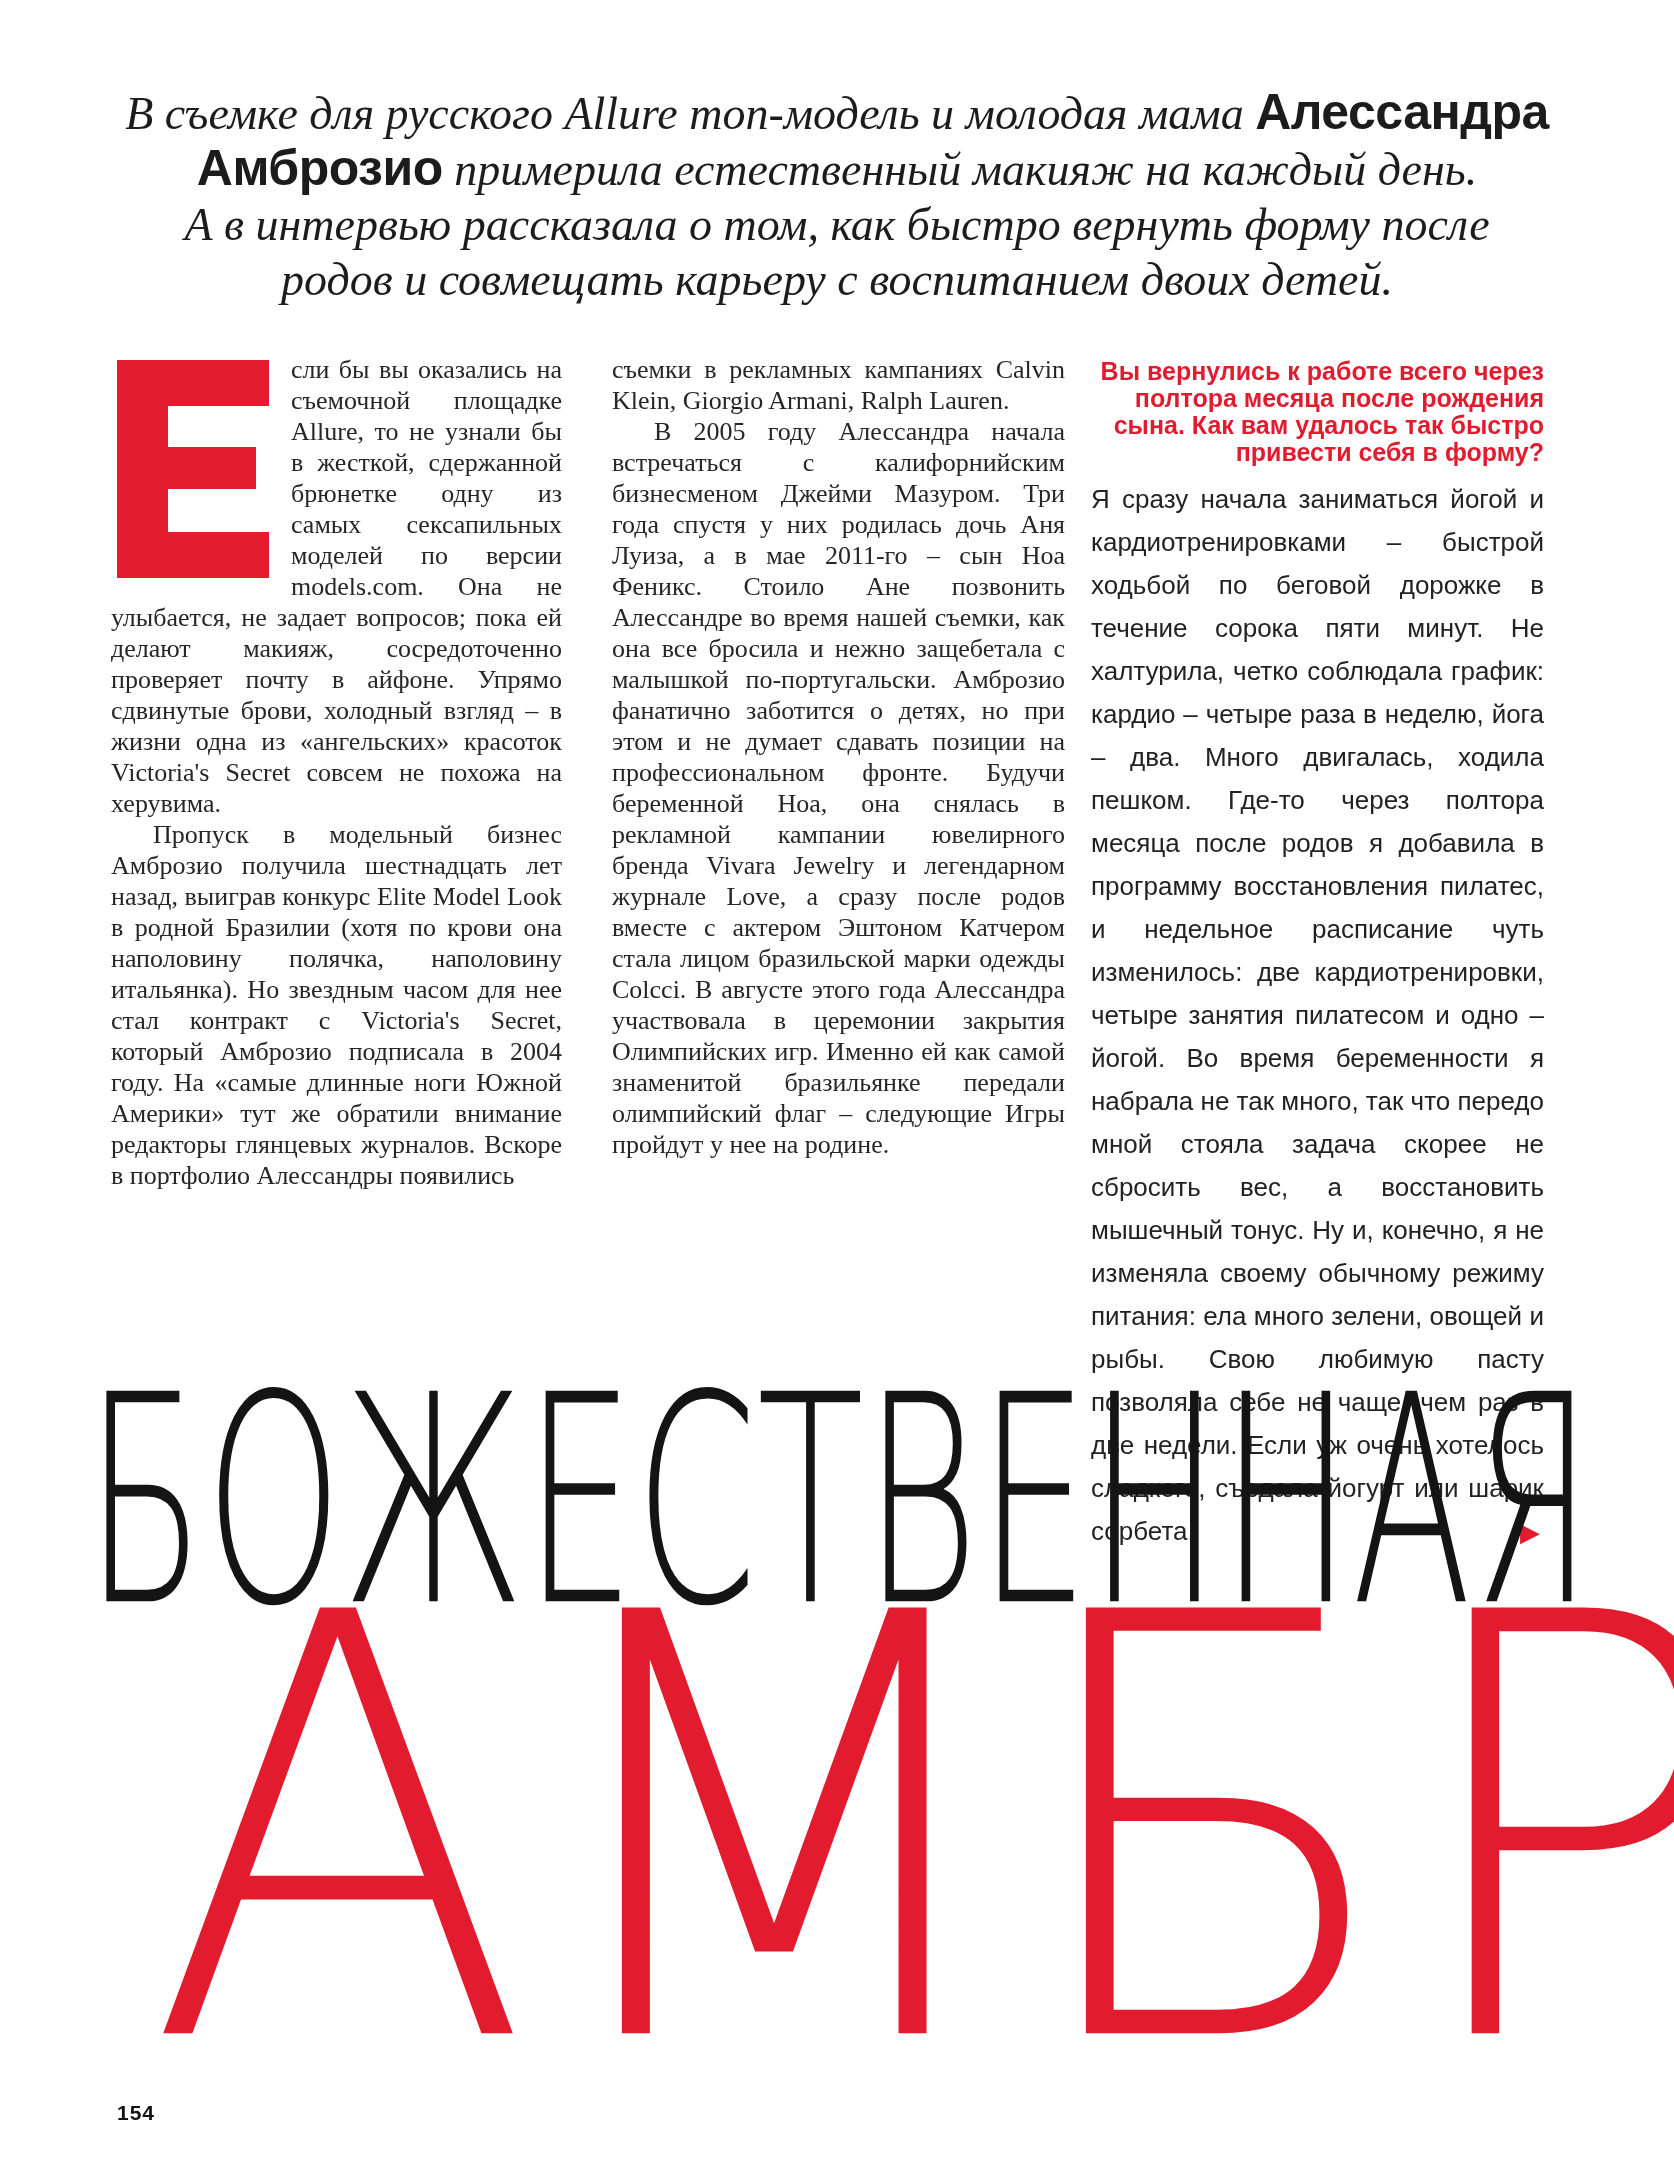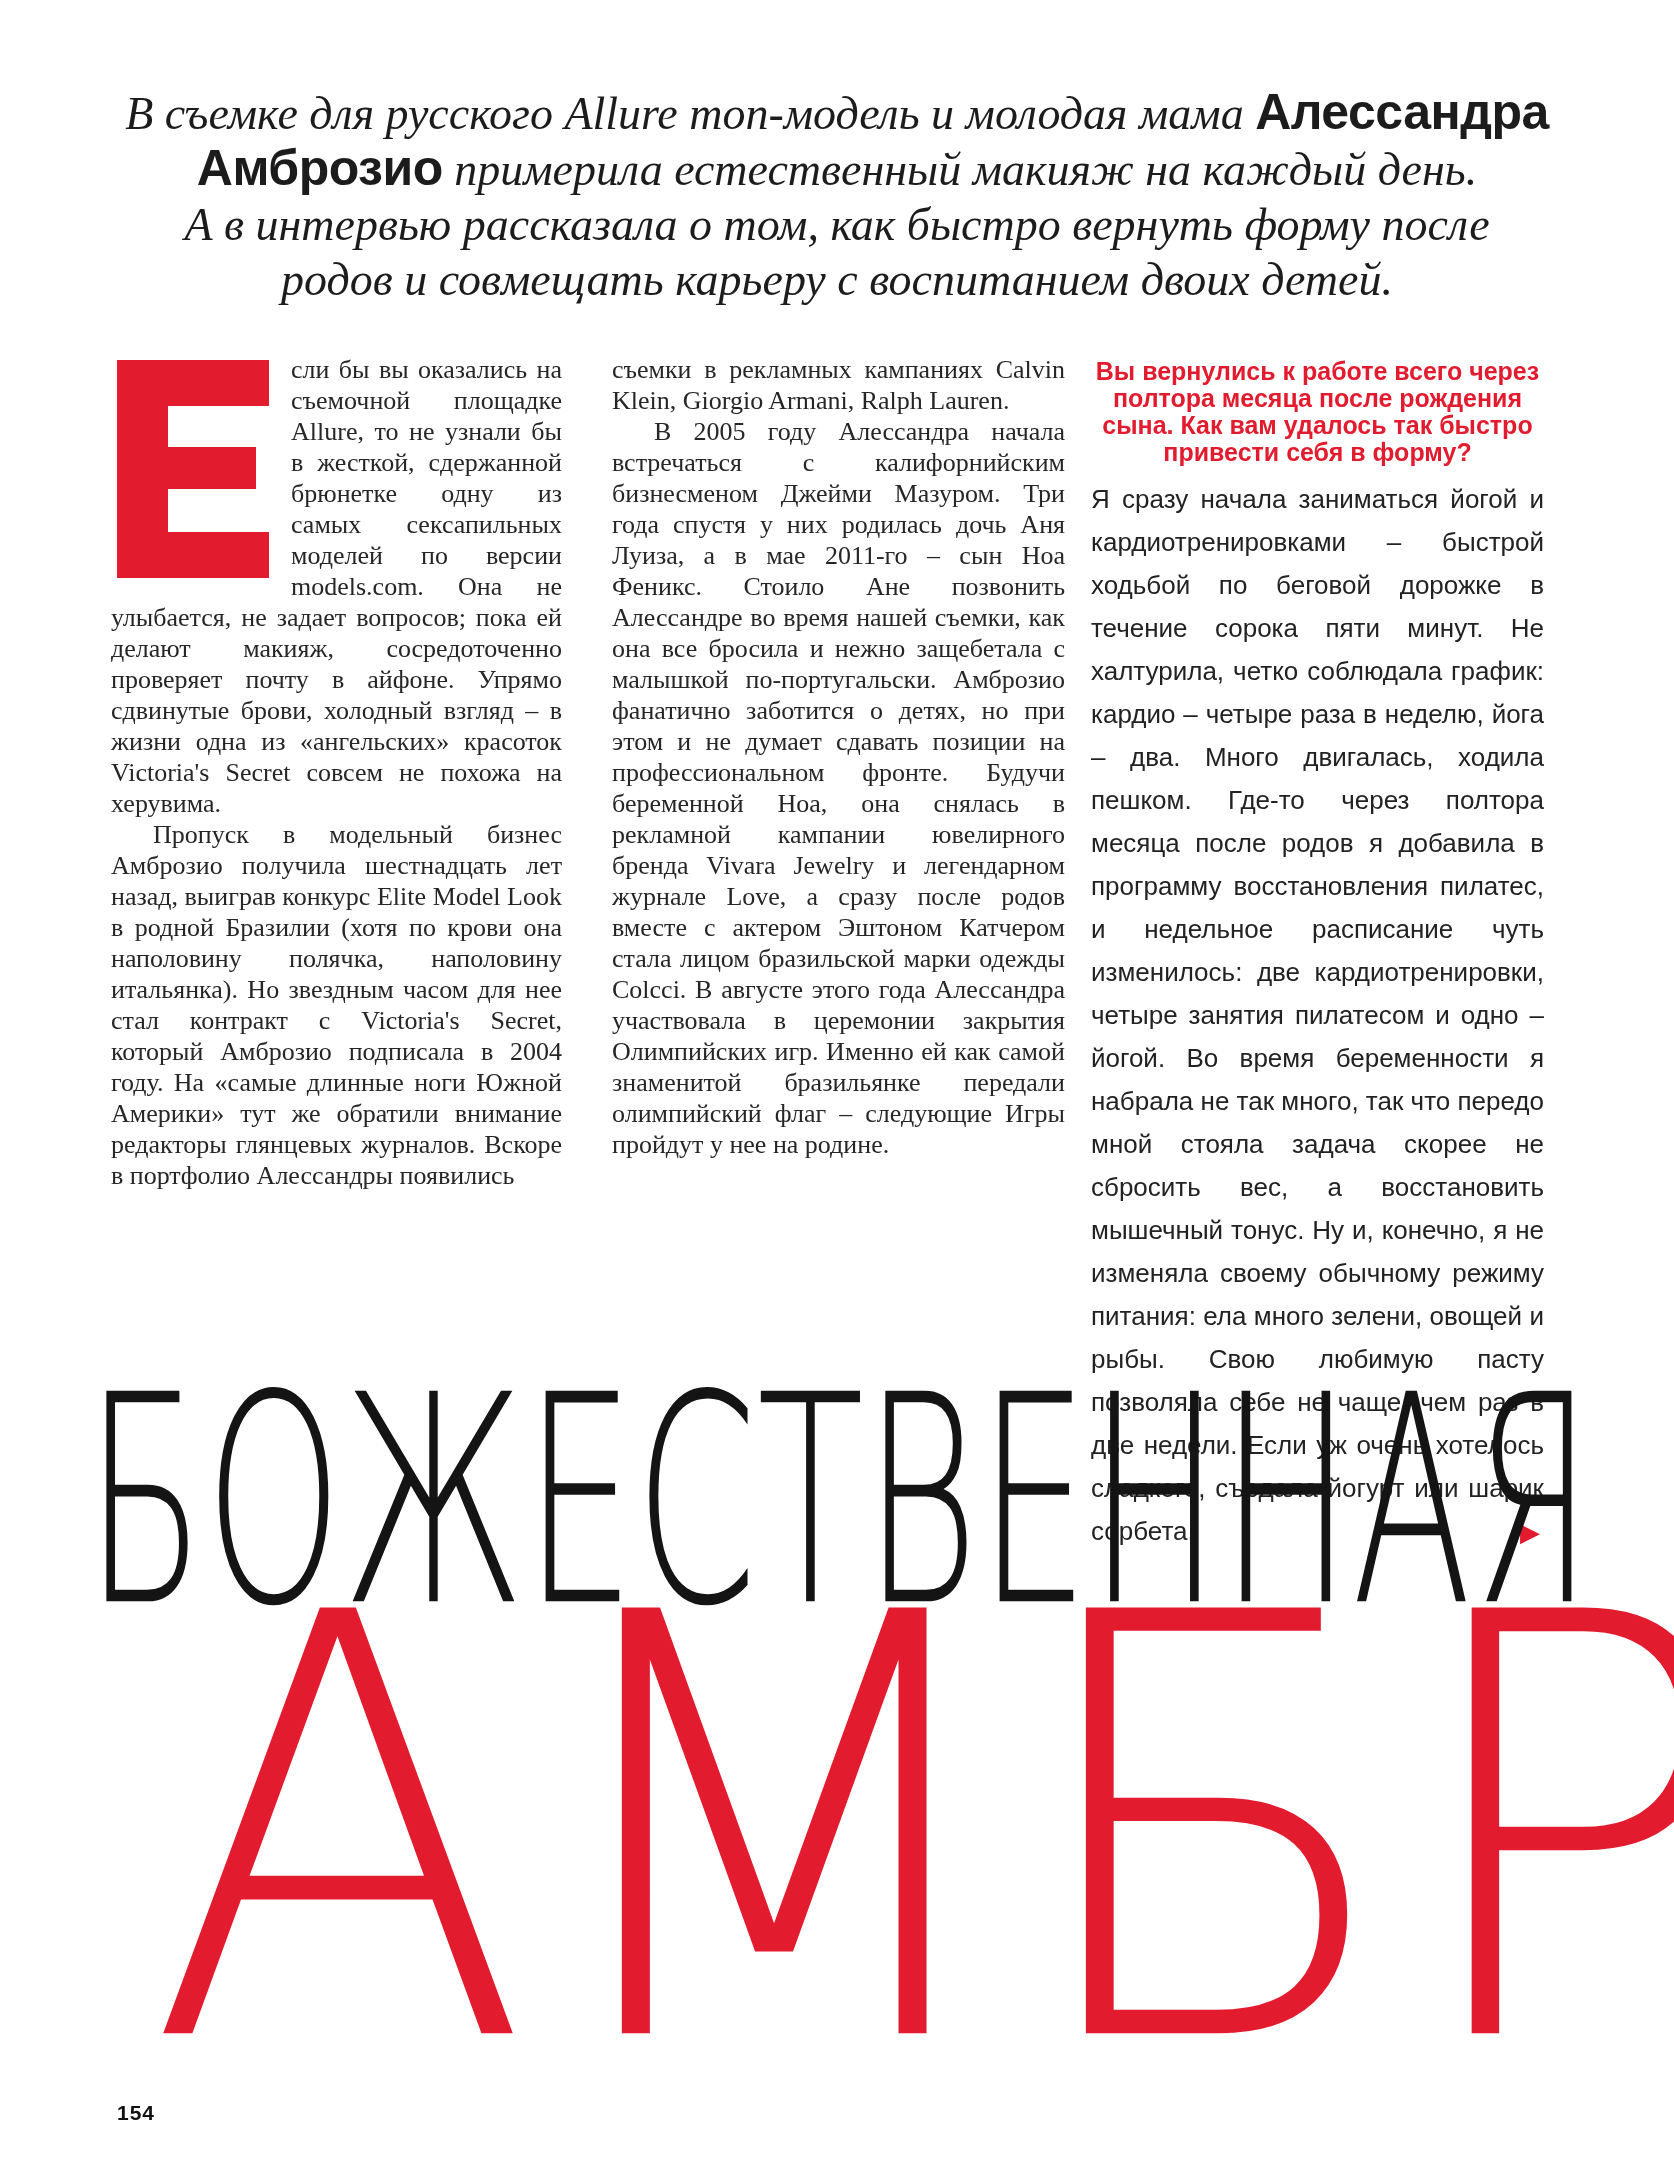--- a/index.html
+++ b/index.html
@@ -48,21 +48,21 @@
   .dc-top{left:0;top:0;width:100%;height:46px;}
   .dc-mid{left:0;top:87px;width:139px;height:42px;}
   .dc-bot{left:0;bottom:0;width:100%;height:46px;}
   
   .question{
     margin:4px 0 12px 0;
     font-family:"Liberation Sans","DejaVu Sans",sans-serif;
     font-weight:bold;
     font-size:25px;line-height:27px;
     color:var(--accent);
-    text-align:center;
+    text-align:right;
   }
   .answer{
     margin:0;
     font-family:"Liberation Sans","DejaVu Sans",sans-serif;
     font-size:26px;line-height:43px;
     text-align:justify;
     color:#222222;
   }
   .cont-arrow{
     position:absolute;right:4px;bottom:8px;

